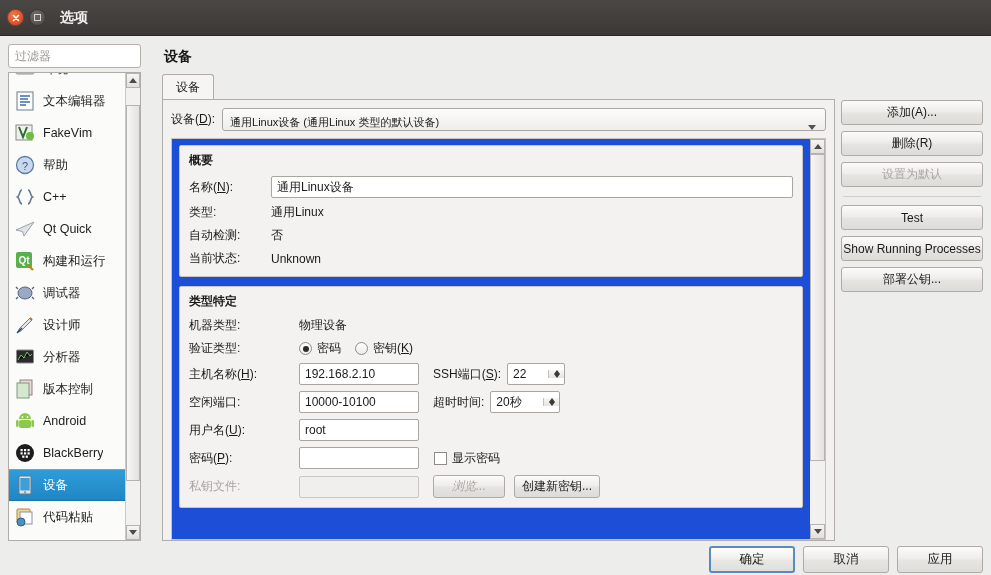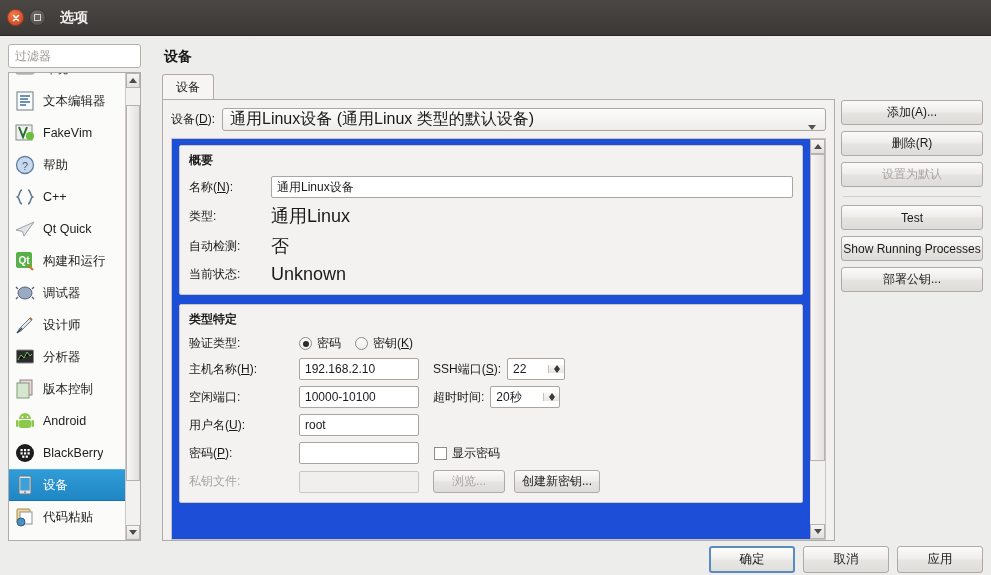--- a/index.html
+++ b/index.html
@@ -191,21 +191,21 @@
   .fld-label u { text-decoration: underline; }
 
   .combo {
     flex: 1;
     height: 23px;
     background: linear-gradient(to bottom, #fcfcfb 0%, #eeedea 100%);
     border: 1px solid #aaa6a2;
     border-radius: 3px;
     display: flex; align-items: flex-end;
     padding: 0 4px 0 7px;
-    font-size: 16px;
+    font-size: 11px;
     min-width: 0;
   }
   .combo .ctext { flex: 1; overflow: hidden; white-space: nowrap; }
   .combo .carrow {
     width: 0; height: 0;
     border-left: 4px solid transparent;
     border-right: 4px solid transparent;
     border-top: 5px solid #555250;
     margin-right: 5px;
   }
@@ -237,21 +237,21 @@
     padding: 6px 9px 9px 9px;
     margin-bottom: 9px;
     position: relative;
   }
   .group-title {
     font-size: 12px; font-weight: bold;
     margin-bottom: 7px;
   }
   .grow { display: flex; align-items: center; margin-bottom: 6px; }
   .glabel { width: 82px; flex: none; font-size: 12px; }
-  .gvalue { font-size: 18px; }
+  .gvalue { font-size: 12px; }
 
   .textinput {
     height: 22px;
     border: 1px solid #a9a5a1;
     border-radius: 2px;
     background: #ffffff;
     padding: 0 5px;
     font-family: inherit;
     font-size: 12px;
     color: #1a1a1a;
@@ -588,20 +588,24 @@
                   </div>
                   <div class="grow" style="margin-bottom:0;">
                     <span class="glabel">当前状态:</span>
                     <span class="gvalue">Unknown</span>
                   </div>
                 </div>
 
                 <div class="group">
                   <div class="group-title">类型特定</div>
 
+                  <div class="grow">
+                    <span class="glabel" style="width:110px;">机器类型:</span>
+                    <span class="gvalue">物理设备</span>
+                  </div>
 
                   <div class="grow">
                     <span class="glabel" style="width:110px;">验证类型:</span>
                     <span class="radio-wrap">
                       <span class="radio checked"></span>
                       <span>密码</span>
                     </span>
                     <span class="radio-wrap">
                       <span class="radio"></span>
                       <span><span>密钥(</span><u>K</u><span>)</span></span>
@@ -652,21 +656,21 @@
                     <input class="textinput" style="width: 120px;" type="password" value="">
                     <span class="radio-wrap" style="margin-left:15px;">
                       <span class="checkbox"></span>
                       <span>显示密码</span>
                     </span>
                   </div>
 
                   <div class="grow" style="margin-bottom:0;">
                     <span class="glabel" style="width:110px;color:#a9a5a1;">私钥文件:</span>
                     <input class="textinput disabled" style="width: 120px;" type="text" disabled="" value="">
-                    <span class="sbtn disabled" style="width:72px;margin:0 0 0 14px;height:23px;">
+                    <span class="sbtn disabled" style="width:72px;margin:0 0 0 14px;height:23px;font-style:italic;">
                       <span>浏览...</span>
                     </span>
                     <span class="sbtn" style="width:86px;margin:0 0 0 9px;height:23px;">
                       <span>创建新密钥...</span>
                     </span>
                   </div>
                 </div>
 
               </div>
 

